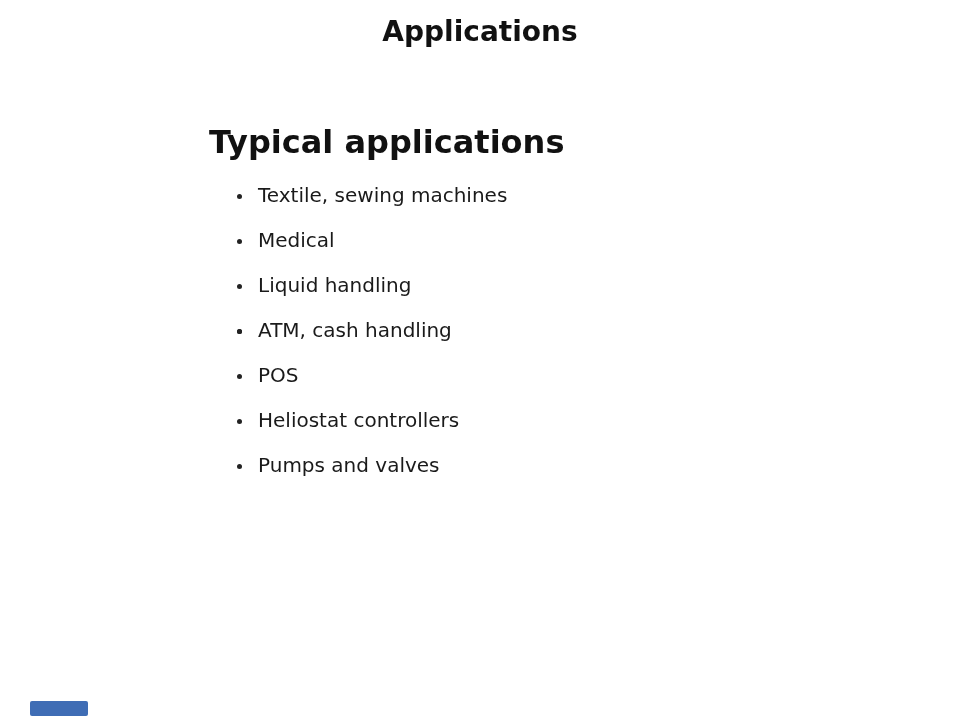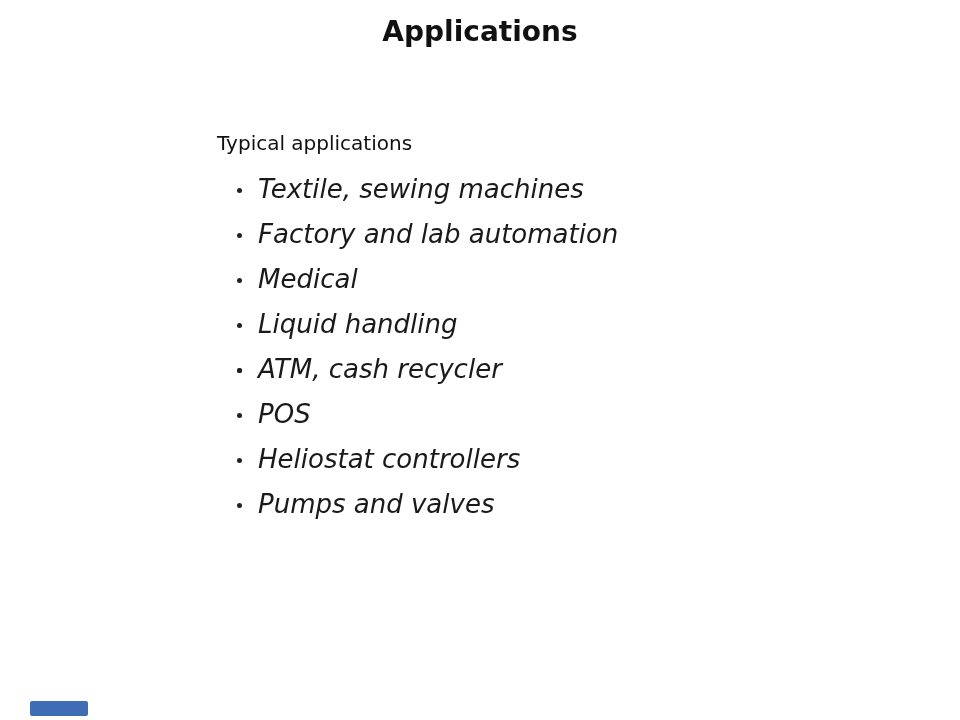--- a/index.html
+++ b/index.html
@@ -25,39 +25,38 @@
     font-size: 28px;
     font-weight: bold;
     color: #111111;
   }
   .content {
     position: absolute;
     left: 209px;
     top: 123px;
   }
   .heading {
-    margin: 8px;
-    font-size: 20px;
-    font-weight: normal;
+    margin: 0;
+    font-size: 32px;
+    font-weight: bold;
     color: #111111;
     white-space: nowrap;
   }
   .bullets {
     list-style: none;
     margin: 12px 0 0 0;
     padding: 0;
   }
   .bullet-item {
     position: relative;
     padding-left: 49px;
-    font-size: 26px;
+    font-size: 20px;
     line-height: 45px;
     white-space: nowrap;
     color: #1a1a1a;
-    font-style: italic;
   }
   .dot {
     position: absolute;
     left: 28px;
     top: 21px;
     width: 5px;
     height: 5px;
     border-radius: 50%;
     background: #222222;
   }
@@ -81,36 +80,32 @@
   <div class="content">
     <h2 class="heading">Typical applications</h2>
 
     <ul class="bullets">
         <li class="bullet-item">
         <span class="dot"></span>
         <span class="bullet-text">Textile, sewing machines</span>
       </li>
         <li class="bullet-item">
         <span class="dot"></span>
-        <span class="bullet-text">Factory and lab automation</span>
-      </li>
-        <li class="bullet-item">
-        <span class="dot"></span>
         <span class="bullet-text">Medical</span>
       </li>
         <li class="bullet-item">
         <span class="dot"></span>
         <span class="bullet-text">Liquid handling</span>
       </li>
         <li class="bullet-item">
         <span class="dot"></span>
       </li>
         <li class="bullet-item">
         <span class="dot"></span>
-        <span class="bullet-text">ATM, cash recycler</span>
+        <span class="bullet-text">ATM, cash handling</span>
       </li>
         <li class="bullet-item">
         <span class="dot"></span>
         <span class="bullet-text">POS</span>
       </li>
         <li class="bullet-item">
         <span class="dot"></span>
         <span class="bullet-text">Heliostat controllers</span>
       </li>
         <li class="bullet-item">

